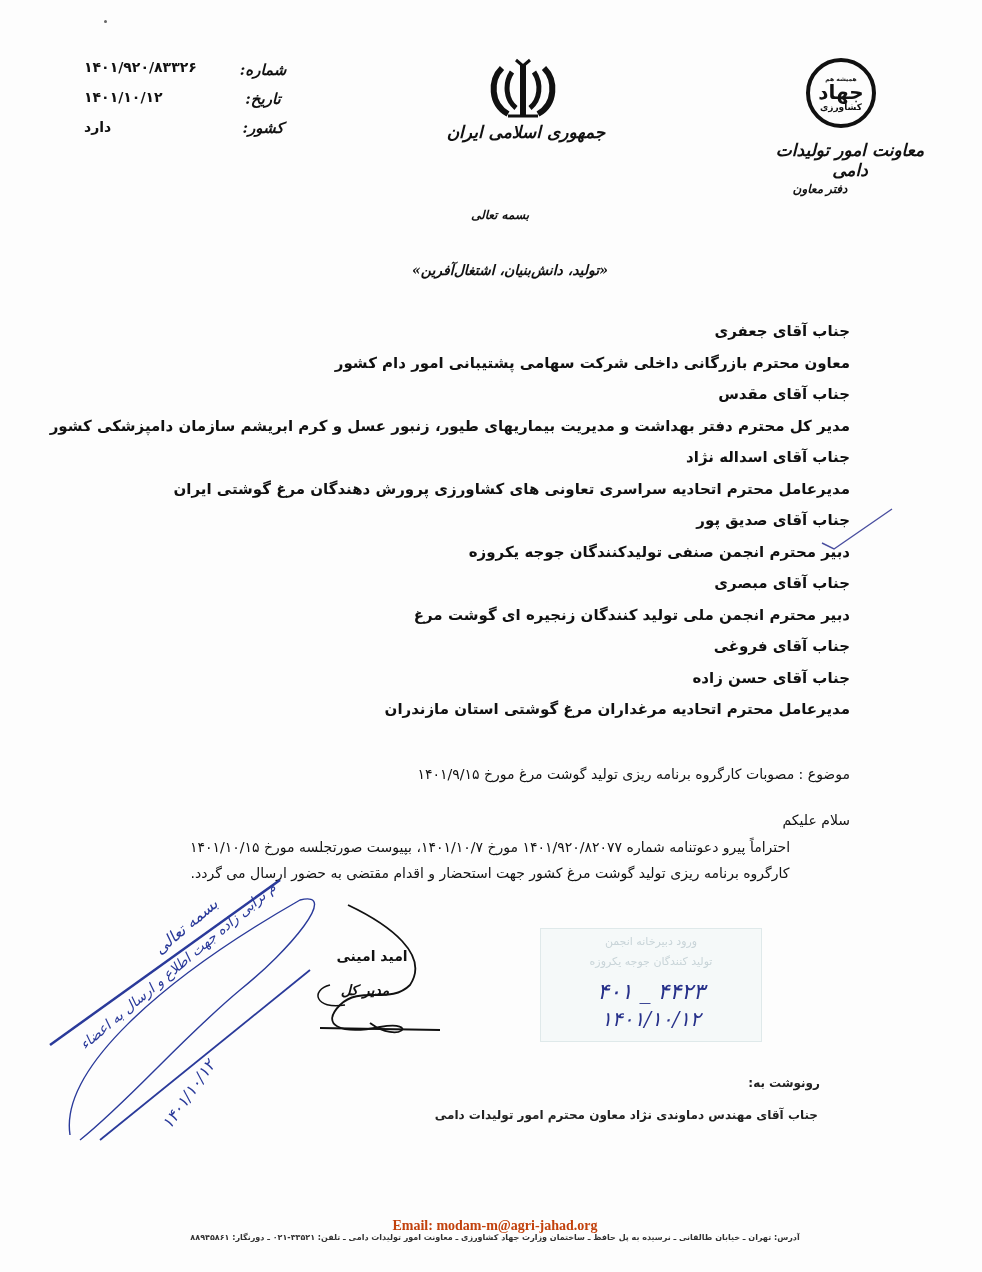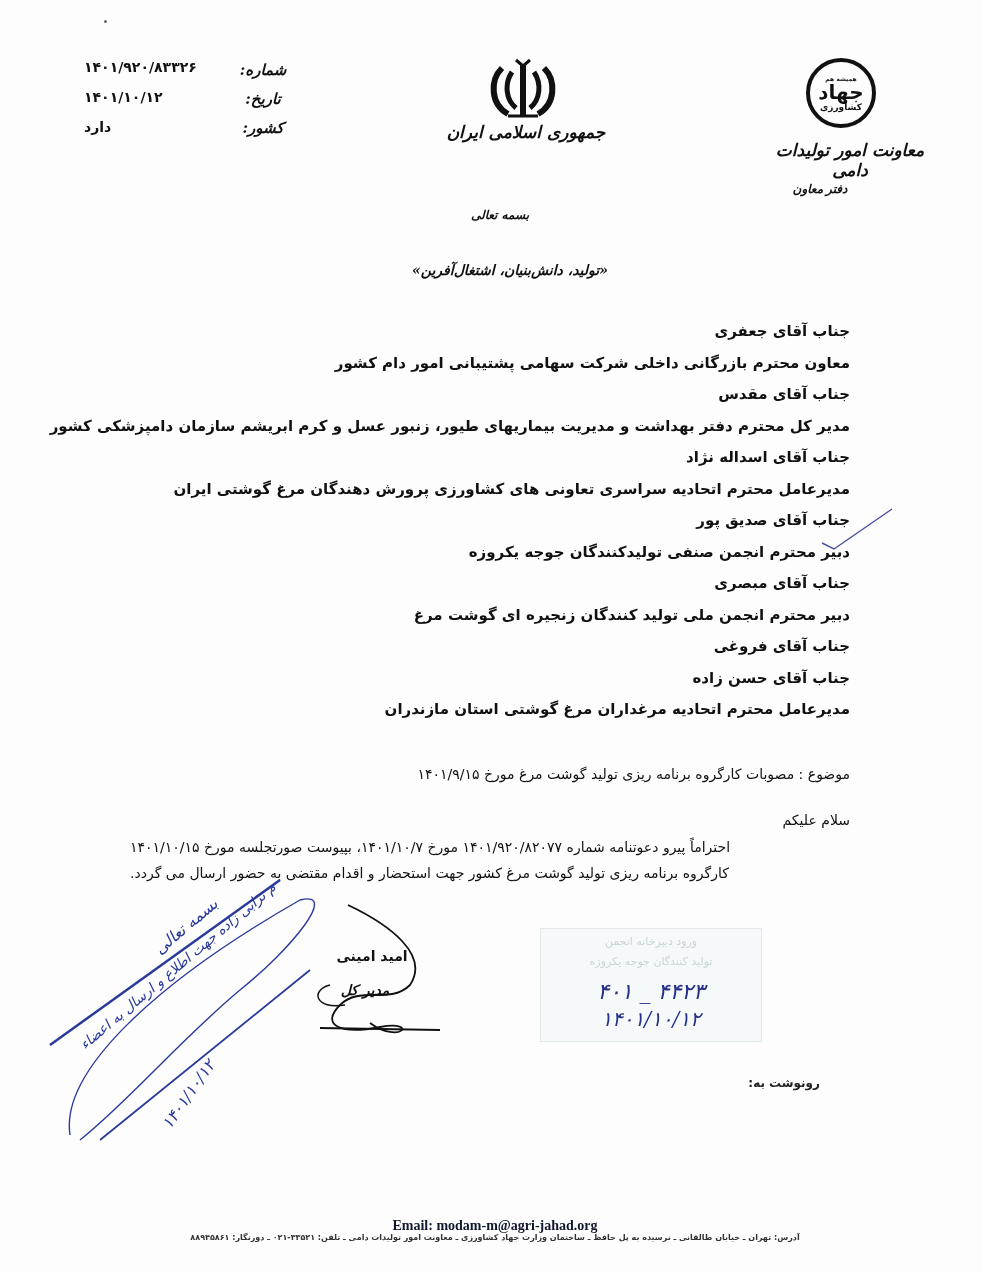--- a/index.html
+++ b/index.html
@@ -31,41 +31,41 @@
 
   .bismillah { left: 460px; top: 208px; width: 80px; text-align: center; font-family: "DejaVu Serif", serif; font-style: italic; font-size: 12px; font-weight: bold; }
   .motto { left: 410px; top: 262px; width: 200px; text-align: center; font-family: "DejaVu Serif", serif; font-style: italic; font-weight: bold; font-size: 14px; }
 
   
   .recipients { right: 132px; top: 316px; width: 700px; text-align: right; font-weight: bold; font-size: 15px; }
   .recipients .line { height: 31.5px; line-height: 31.5px; white-space: nowrap; }
 
   .subject { right: 132px; top: 766px; width: 700px; text-align: right; font-size: 14px; }
   .greeting { right: 132px; top: 812px; width: 700px; text-align: right; font-size: 14px; }
-  .body-text { right: 132px; top: 834px; width: 720px; text-align: left; font-size: 14px; line-height: 26px; }
+  .body-text { right: 132px; top: 834px; width: 720px; text-align: center; font-size: 14px; line-height: 26px; }
 
   
   .sig-name { left: 332px; top: 948px; width: 80px; text-align: center; font-weight: bold; font-size: 14px; }
   .sig-title { left: 330px; top: 982px; width: 70px; text-align: center; font-family: "DejaVu Serif", serif; font-style: italic; font-weight: bold; font-size: 14px; }
   .sig-svg { left: 300px; top: 895px; width: 160px; height: 150px; }
 
   
   .stamp { left: 540px; top: 928px; width: 220px; height: 112px; border: 1px solid #dfe9ea; background: rgba(230,240,242,0.35); }
   .stamp-title { position:absolute; left:0; right:0; top: 6px; text-align:center; color:#c8d4d8; font-size: 11px; }
   .stamp-sub { position:absolute; left:0; right:0; top: 26px; text-align:center; color:#c8d4d8; font-size: 11px; }
   .stamp-num { position:absolute; left:0; right:0; top: 50px; text-align:center; color:#27318a; font-family:"DejaVu Serif", serif; font-style: italic; font-size: 22px; }
   .stamp-date { position:absolute; left:0; right:0; top: 78px; text-align:center; color:#27318a; font-family:"DejaVu Serif", serif; font-style: italic; font-size: 20px; }
 
   .handnote { left: 40px; top: 870px; width: 290px; height: 280px; }
 
   .cc-label { right: 162px; top: 1076px; width: 200px; text-align: right; font-weight: bold; font-size: 12px; color:#222; }
   .cc-line { right: 164px; top: 1108px; width: 500px; text-align: right; font-weight: bold; font-size: 12px; color:#222; }
 
   .footer-addr { left: 150px; top: 1196px; width: 690px; text-align: center; font-size: 8px; color:#333; white-space: nowrap; font-weight:bold;margin-top:37px; }
-  .footer-email { left: 350px; top: 1218px; width: 290px; text-align: center; font-family: "Liberation Serif", serif; font-weight: bold; font-size: 14px; color:#0f172a; }
+  .footer-email { left: 350px; top: 1218px; width: 290px; text-align: center; font-family: "Liberation Serif", serif; font-weight: bold; font-size: 14px; color:#c2410c; }
 
   .checkmark { left: 820px; top: 505px; width: 90px; height: 50px; }
   .speck { left: 104px; top: 20px; width: 3px; height: 3px; border-radius: 50%; background: #666; }
 </style>
 </head>
 <body>
 
 <div class="page">
 
   <div class="abs speck"></div>
@@ -150,17 +150,18 @@
   <div class="abs sig-title rtl">مدیر کل</div>
 
   <div class="abs stamp">
     <div class="stamp-title rtl">ورود دبیرخانه انجمن</div>
     <div class="stamp-sub rtl">تولید کنندگان جوجه یکروزه</div>
     <div class="stamp-num">۴۰۱ _ ۴۴۲۳</div>
     <div class="stamp-date">۱۴۰۱/۱۰/۱۲</div>
   </div>
 
   <div class="abs cc-label rtl">رونوشت به:</div>
+  <div class="abs cc-line rtl">جناب آقای مهندس دماوندی نژاد معاون محترم امور تولیدات دامی</div>
 
   <div class="abs footer-addr rtl">آدرس: تهران ـ خیابان طالقانی ـ نرسیده به پل حافظ ـ ساختمان وزارت جهاد کشاورزی ـ معاونت امور تولیدات دامی ـ تلفن: ۳۳۵۲۱-۰۲۱ ـ دورنگار: ۸۸۹۴۵۸۶۱</div>
   <div class="abs footer-email">Email: modam-m@agri-jahad.org</div>
 
 </div>
 
 </body></html>

